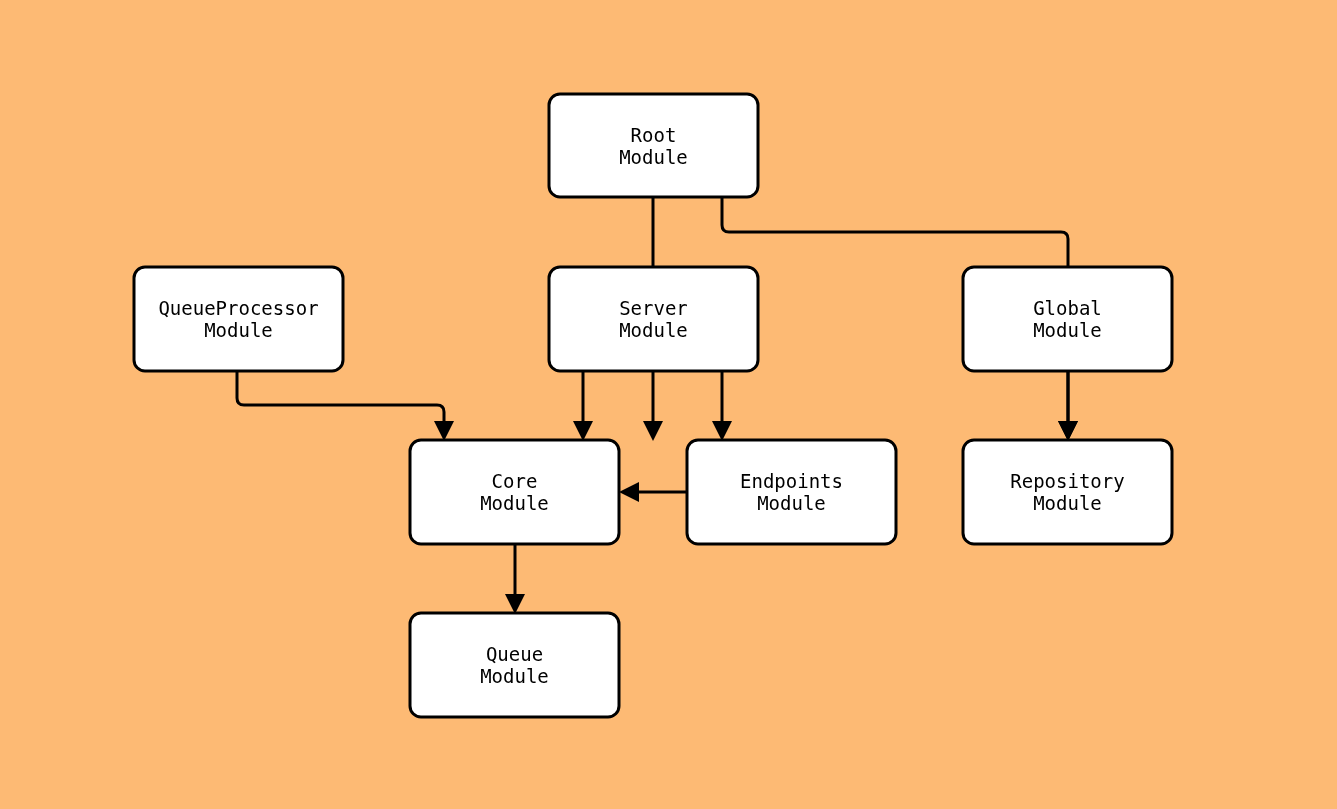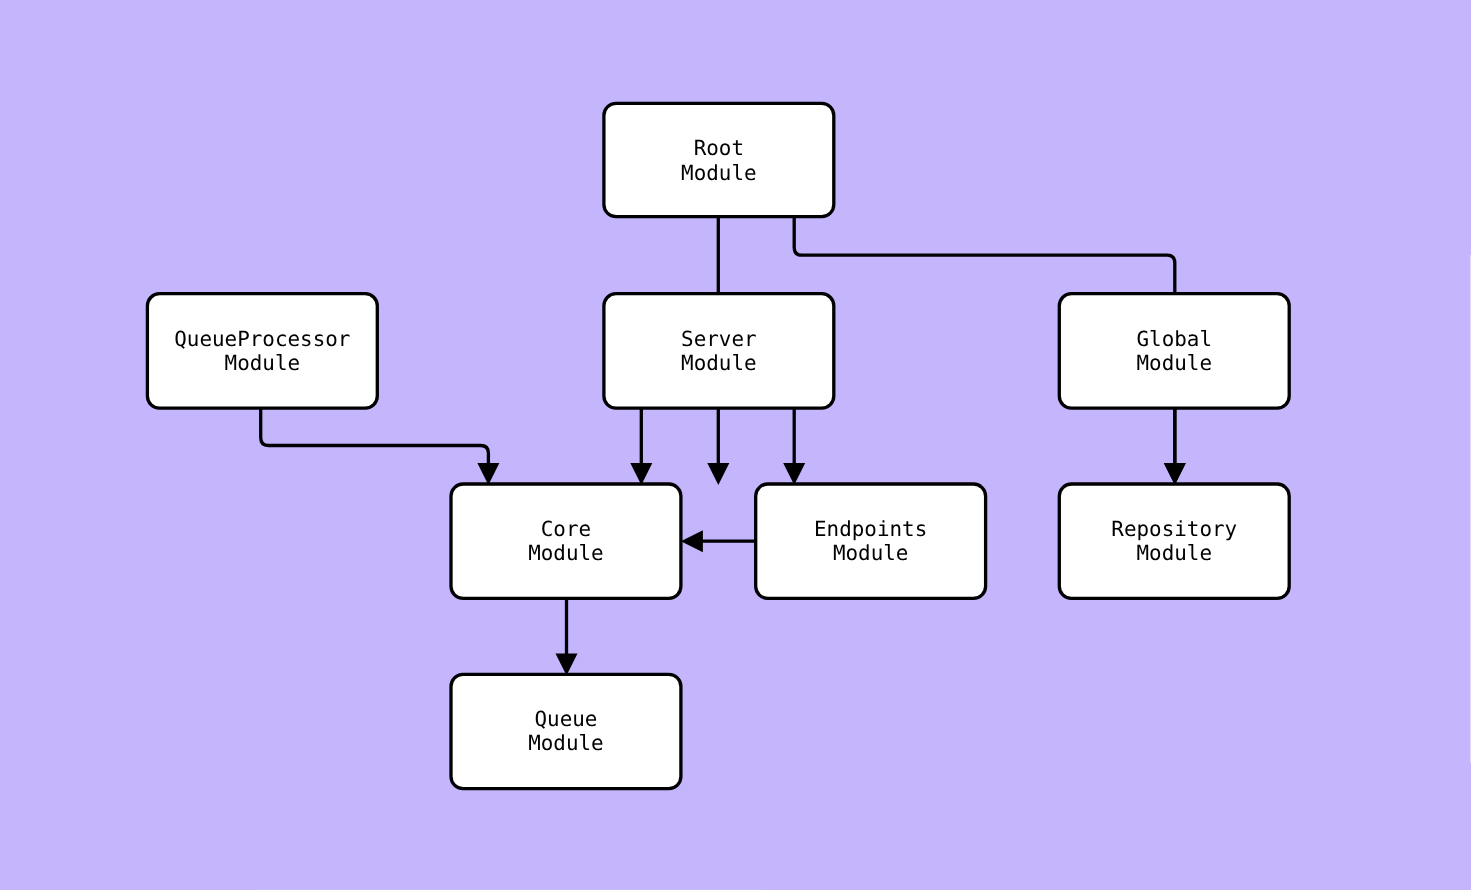--- a/index.html
+++ b/index.html
@@ -10,21 +10,21 @@
   body {
     width: 1337px;
     height: 809px;
     overflow: hidden;
     font-family: "DejaVu Sans Mono", "Liberation Mono", monospace;
   }
   #diagram-root {
     position: relative;
     width: 1337px;
     height: 809px;
-    background: #c4b5fd;
+    background: #fdba74;
   }
   #diagram-svg {
     display: block;
     width: 1337px;
     height: 809px;
   }
   .node-box {
     fill: #ffffff;
     stroke: #000000;
     stroke-width: 3;

